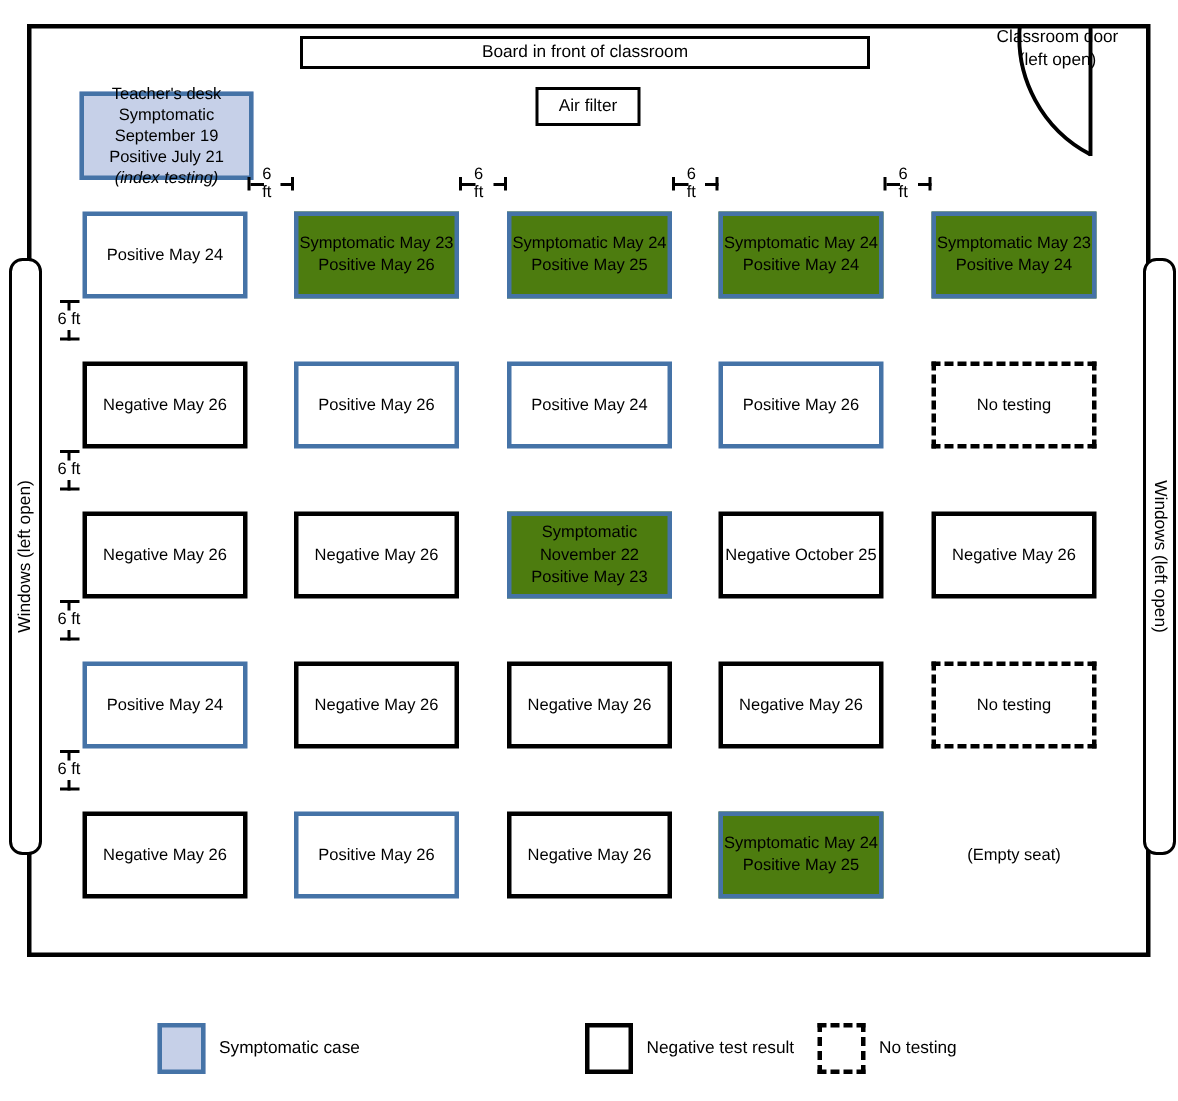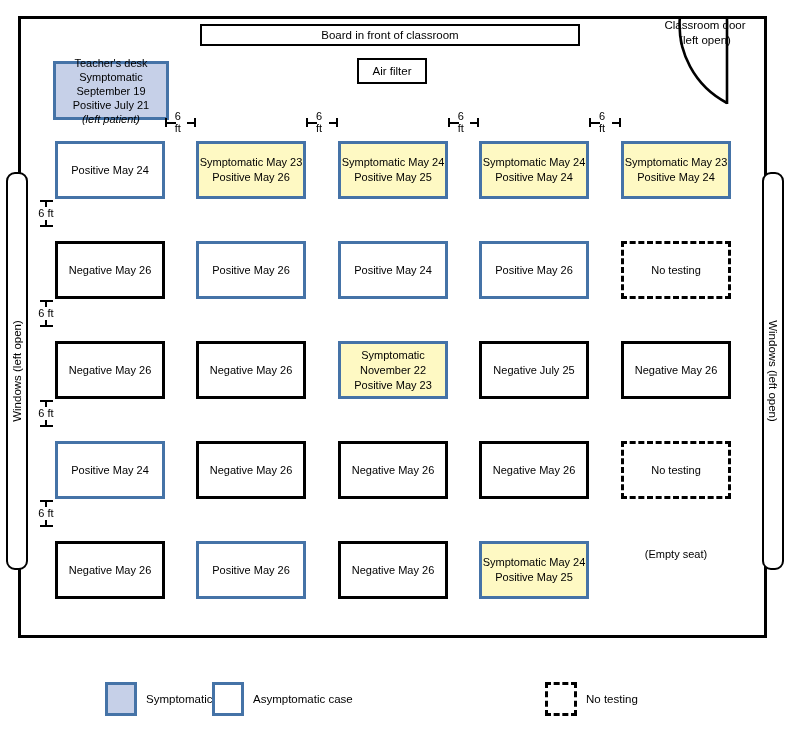--- a/index.html
+++ b/index.html
@@ -180,21 +180,21 @@
     flex-direction: column;
     align-items: center;
     justify-content: center;
     text-align: center;
     font-size: 11px;
     line-height: 15px;
     background: #ffffff;
     z-index: 2;
   }
   .seat.symptomatic {
-    background: #fef9c3;
+    background: #4d7c0f;
     border: 3px solid #4573a7;
   }
   .seat.asymptomatic {
     border: 3px solid #4573a7;
   }
   .seat.negative {
     border: 3px solid #000000;
   }
   .seat.notesting {
     border: 3px dashed #000000;
@@ -281,21 +281,21 @@
   <span class="window-label">Windows (left open)</span>
 </div>
 <div class="window-panel" id="window-right">
   <span class="window-label">Windows (left open)</span>
 </div>
 
 <div id="teacher-desk">
   <span>Teacher's desk</span>
   <span>Symptomatic  September 19</span>
   <span>Positive  July 21</span>
-  <span class="italic">(left patient)</span>
+  <span class="italic">(index testing)</span>
 </div>
 
 <div id="hmark-layer">
     <div class="hmark" style="left: 165px; width: 31px; top: 114px;">
       <span class="bracket left"></span>
       <span class="txt">6 ft</span>
       <span class="bracket right"></span>
     </div>
     <div class="hmark" style="left: 306px; width: 32px; top: 114px;">
       <span class="bracket left"></span>
@@ -374,21 +374,21 @@
       <span>Negative  May 26</span>
     </div>
     <div class="seat negative" style="left: 196px; top: 341px;">
       <span>Negative  May 26</span>
     </div>
     <div class="seat symptomatic" style="left: 338px; top: 341px;">
       <span>Symptomatic  November 22</span>
       <span class="line2">Positive  May 23</span>
     </div>
     <div class="seat negative" style="left: 479px; top: 341px;">
-      <span>Negative  July 25</span>
+      <span>Negative  October 25</span>
     </div>
     <div class="seat negative" style="left: 621px; top: 341px;">
       <span>Negative  May 26</span>
     </div>
     <div class="seat asymptomatic" style="left: 55px; top: 441px;">
       <span>Positive  May 24</span>
     </div>
     <div class="seat negative" style="left: 196px; top: 441px;">
       <span>Negative  May 26</span>
     </div>
@@ -407,31 +407,31 @@
     <div class="seat asymptomatic" style="left: 196px; top: 541px;">
       <span>Positive  May 26</span>
     </div>
     <div class="seat negative" style="left: 338px; top: 541px;">
       <span>Negative  May 26</span>
     </div>
     <div class="seat symptomatic" style="left: 479px; top: 541px;">
       <span>Symptomatic  May 24</span>
       <span class="line2">Positive  May 25</span>
     </div>
-    <div class="seat empty" style="left: 621px; top: 525px;">
+    <div class="seat empty" style="left: 621px; top: 541px;">
       <span>(Empty seat)</span>
     </div>
   </div>
 
 <div id="legend">
     <div class="legend-item" style="left: 105px; top: 10px;">
       <span class="legend-swatch symptomatic"></span>
       <span>Symptomatic case</span>
     </div>
-    <div class="legend-item" style="left: 212px; top: 10px;">
-      <span class="legend-swatch asymptomatic"></span>
-      <span>Asymptomatic case</span>
+    <div class="legend-item" style="left: 390px; top: 10px;">
+      <span class="legend-swatch negative"></span>
+      <span>Negative test result</span>
     </div>
     <div class="legend-item" style="left: 545px; top: 10px;">
       <span class="legend-swatch notesting"></span>
       <span>No testing</span>
     </div>
   </div>
 
 </body></html>

